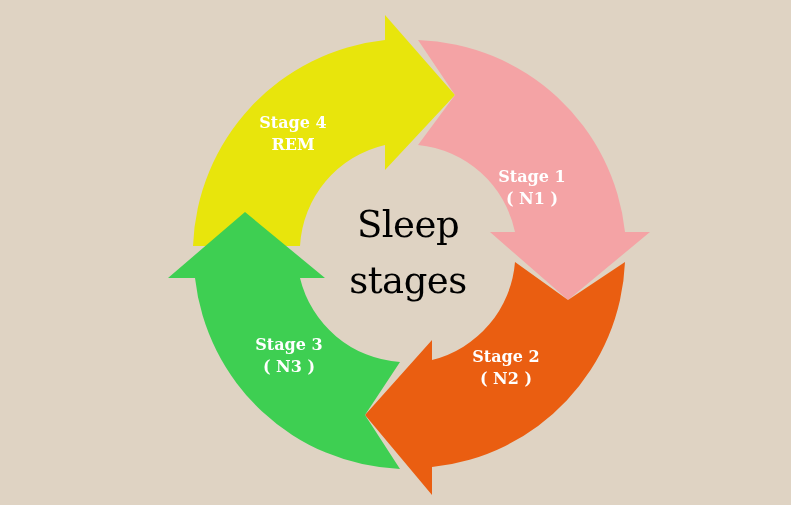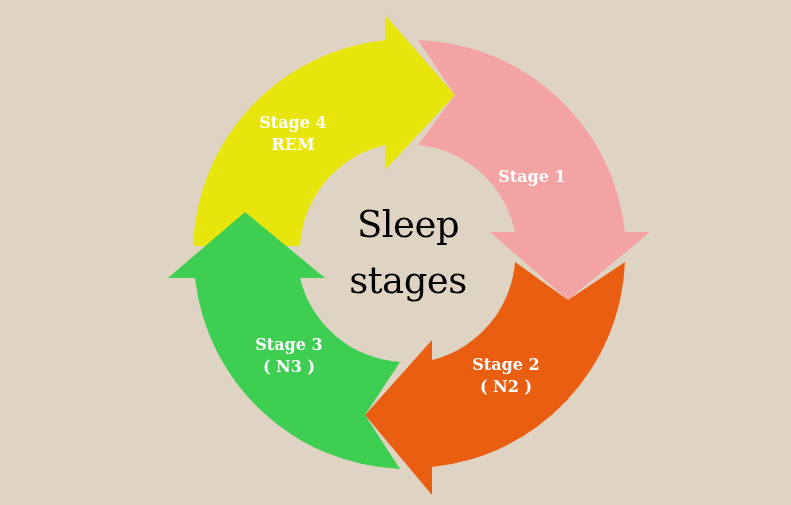--- a/index.html
+++ b/index.html
@@ -37,23 +37,24 @@
     <path fill="#3ecf52" d="M400,469 A215,215 0 0 1 195,278 L168,278 L245,212 L325,278 L300,278 A110,110 0 0 0 400,362 L365,415 Z"></path>
   </svg>
 
   <div class="lbl" style="left:233px; top:112px;">
     <div>Stage 4</div>
     <div>REM</div>
   </div>
 
   <div class="lbl" style="left:472px; top:126px;margin-top:40px;">
     <div>Stage 1</div>
+    <div>( N1 )</div>
   </div>
 
-  <div class="lbl" style="left:446px; top:354px;">
+  <div class="lbl" style="left:446px; top:346px;">
     <div>Stage 2</div>
     <div>( N2 )</div>
   </div>
 
   <div class="lbl" style="left:229px; top:334px;">
     <div>Stage 3</div>
     <div>( N3 )</div>
   </div>
 
   <div class="title">

